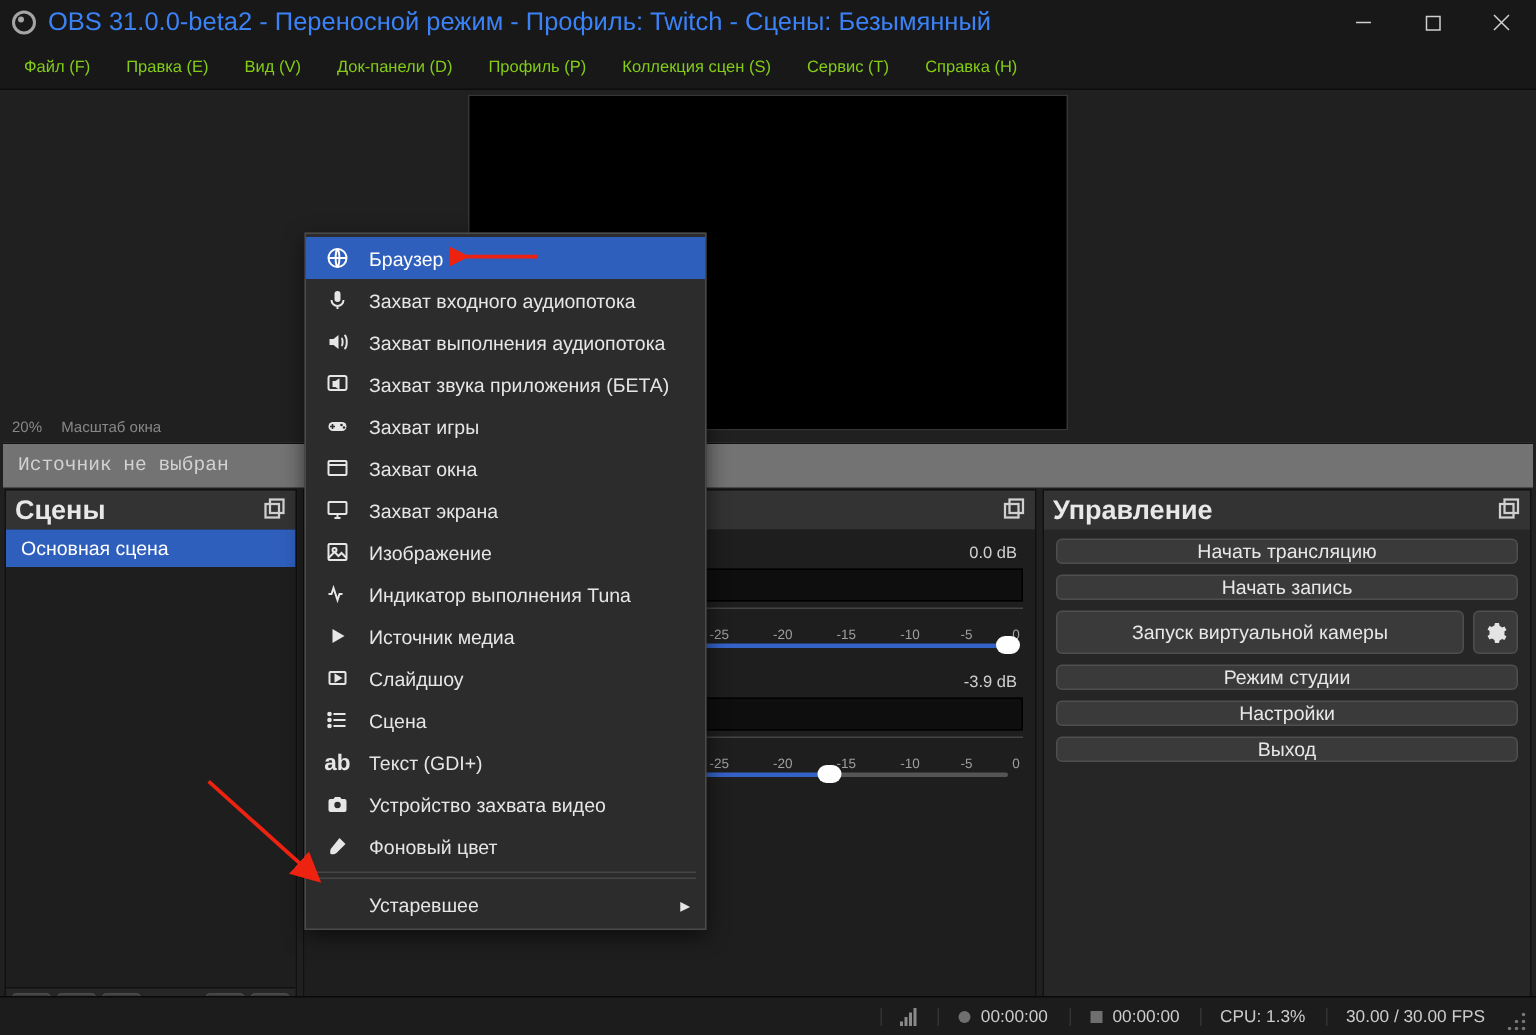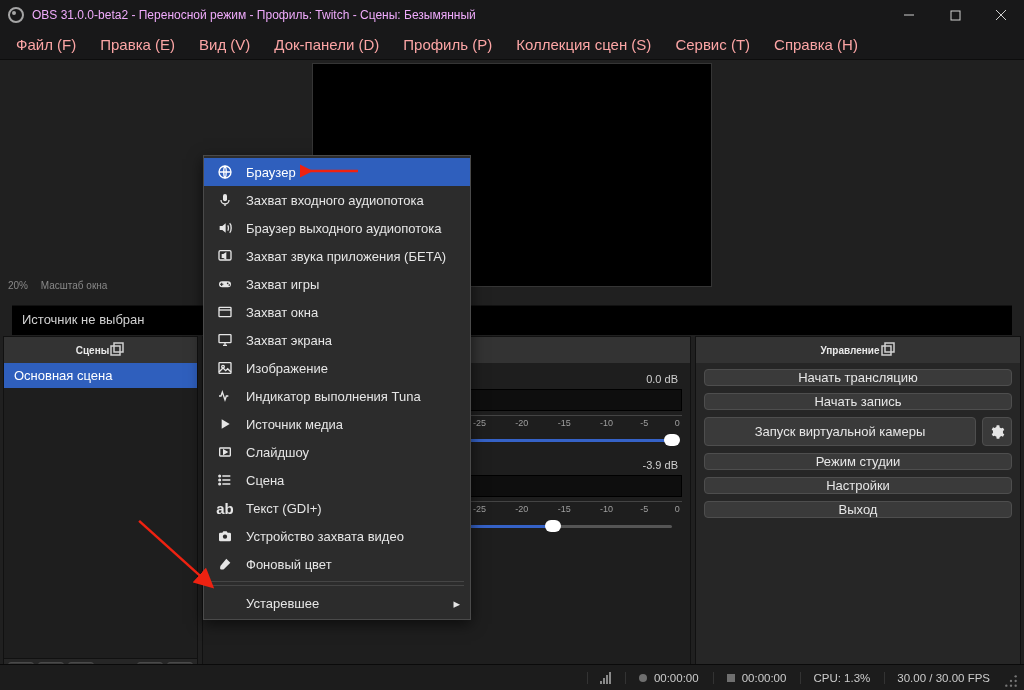--- a/index.html
+++ b/index.html
@@ -2,62 +2,62 @@
 <html><head>
 <meta charset="utf-8">
 <style>
 * { margin: 0; padding: 0; box-sizing: border-box; font-family: "Segoe UI", Arial, sans-serif; user-select: none; }
 html, body { width: 1024px; height: 690px; background: #000; color: #d8d8d8; overflow: hidden; }
 
 
 .titlebar { height: 30px; background: #181819; display: flex; align-items: center; padding-left: 8px; }
 .titlebar .logo { width: 16px; height: 16px; border: 2px solid #a5a5a5; border-radius: 50%; margin-right: 8px; position: relative; }
 .titlebar .logo::after { content: ""; position: absolute; left: 2px; top: 2px; width: 4px; height: 4px; border-radius: 50%; background: #a5a5a5; }
-.titlebar .title { font-size: 12px; color: #f0abfc; }
+.titlebar .title { font-size: 17px; color: #3b82f6; }
 .titlebar .sysbtns { margin-left: auto; display: flex; }
 .sysbtn { width: 46px; height: 30px; display: flex; align-items: center; justify-content: center; color: #cfcfcf; }
 .sysbtn svg { stroke: currentColor; }
 
 
 .menubar { height: 30px; background: #181819; border-bottom: 1px solid #0d0d0d; display: flex; align-items: center; padding: 0 4px; gap: 0; }
-.menubar .mitem { padding: 6px 12px; font-size: 15px; color: #fca5a5; }
+.menubar .mitem { padding: 6px 12px; font-size: 11px; color: #84cc16; }
 
 
 .workspace { height: 630px; display: flex; flex-direction: column; background: #202020; }
 .preview-zone { height: 233px; display: flex; justify-content: center; align-items: flex-start; background: #202020; position: relative; }
 .preview-black { margin-top: 3px; width: 400px; height: 224px; background: #000; border: 1px solid #353535; }
 .preview-scale { position: absolute; left: 8px; bottom: 2px; font-size: 10px; color: #888; }
 .preview-scale span + span { margin-left: 10px; }
 
-.source-bar { height: 30px; background: #000000; border-top: 1px solid #111; padding: 6px 10px; font-size: 13px; color: #d2d2d2; margin: 12px; margin-bottom: 1px; }
+.source-bar { height: 30px; background: #737373; border-top: 1px solid #111; padding: 6px 10px; font-size: 13px; color: #d2d2d2; margin: 2px; margin-bottom: 1px; font-family: Liberation Mono, monospace; }
 
 
 .docks { flex: 1; display: flex; gap: 4px; padding: 0 3px 3px 3px; }
 .dock { background: #262626; border: 1px solid #111; display: flex; flex-direction: column; overflow: hidden; }
-.dock-hdr { height: 26px; background: #333; display: flex; align-items: center; justify-content: center; padding: 0 6px; font-size: 10px; font-weight: 600; color: #e8e8e8; }
+.dock-hdr { height: 26px; background: #333; display: flex; align-items: center; justify-content: space-between; padding: 0 6px; font-size: 18px; font-weight: 600; color: #e8e8e8; }
 .dock-hdr .pop { width: 16px; height: 16px; stroke: #d0d0d0; }
 .dock-body { flex: 1; background: #1e1e1e; position: relative; }
 
 
 .scene-dock { width: 195px; }
 .scene-item { background: #2f5fbd; color: #fff; padding: 5px 10px; font-size: 13px; }
 .scene-foot { height: 28px; background: #262626; display: flex; align-items: center; gap: 4px; padding: 0 4px; border-top: 1px solid #111; }
 .iconbtn { width: 26px; height: 22px; background: #3a3a3a; border: 1px solid #4a4a4a; border-radius: 3px; display: flex; align-items: center; justify-content: center; color: #e6e6e6; }
 .iconbtn svg { stroke: currentColor; }
 
 
 .audio-dock { flex: 1; }
 .audio-body { padding: 10px 8px; }
 .meter-row { margin-bottom: 14px; }
 .meter-top { display: flex; justify-content: flex-end; font-size: 11px; color: #d0d0d0; padding-right: 4px; }
 .meter-canvas { height: 22px; background: #0e0e0e; margin: 4px 0 4px 0; position: relative; border: 1px solid #000; }
 .meter-canvas .lvl { position: absolute; left: 0; top: 2px; height: 6px; background: linear-gradient(to right, #109910 0%, #12a312 60%, #c8c827 75%, #c85a27 90%); }
 .meter-canvas .lvl2 { top: 12px; }
 .meter-scale { height: 14px; position: relative; font-size: 9px; color: #9f9f9f; border-top: 1px solid #444; }
-.meter-scale span { position: absolute; top: 2px; transform: translateX(-50%); }
+.meter-scale span { position: absolute; top: 12px; transform: translateX(-50%); }
 .slider { margin-top: 6px; height: 10px; position: relative; }
 .slider .track { position: absolute; left: 0; right: 10px; top: 4px; height: 3px; background: #3562c7; border-radius: 2px; }
 .slider .track.gray { background: #555; }
 .slider .thumb { position: absolute; top: -1px; width: 16px; height: 12px; background: #fff; border-radius: 6px; }
 
 
 .ctrl-dock { width: 326px; }
 .ctrl-body { padding: 6px 8px; display: flex; flex-direction: column; gap: 7px; }
 .ctrl-row { display: flex; gap: 6px; }
 .ctrl-btn { flex: 1; height: 29px; background: #3a3a3a; border: 1px solid #4e4e4e; border-radius: 4px; font-size: 13px; color: #e7e7e7; display: flex; align-items: center; justify-content: center; }
@@ -325,21 +325,21 @@
       </span>
       <span>Захват входного аудиопотока</span>
     </div>
     <div class="ctx-item">
       <span class="ico">
         <svg width="16" height="16" viewBox="0 0 24 24" fill="currentColor">
           <path d="M4 9v6h4l5 4V5L8 9H4z"></path>
           <path d="M16 8c1.5 1 1.5 7 0 8M19 5c3 2.5 3 11.5 0 14" fill="none" stroke="currentColor" stroke-width="2"></path>
         </svg>
       </span>
-      <span>Браузер выходного аудиопотока</span>
+      <span>Захват выполнения аудиопотока</span>
     </div>
     <div class="ctx-item">
       <span class="ico">
         <svg width="16" height="16" viewBox="0 0 24 24" fill="none" stroke="currentColor" stroke-width="2">
           <rect x="3" y="4" width="18" height="14" rx="2"></rect>
           <path d="M10 10l3-2v8l-3-2H8v-4h2z" fill="currentColor"></path>
         </svg>
       </span>
       <span>Захват звука приложения (БЕТА)</span>
     </div>

